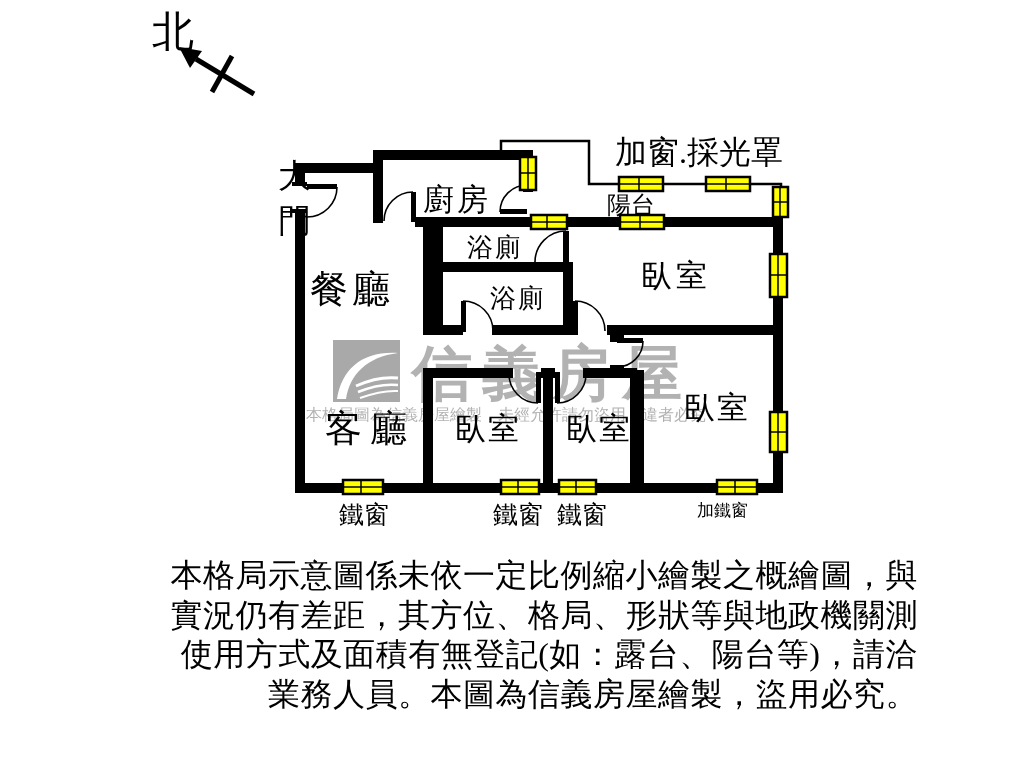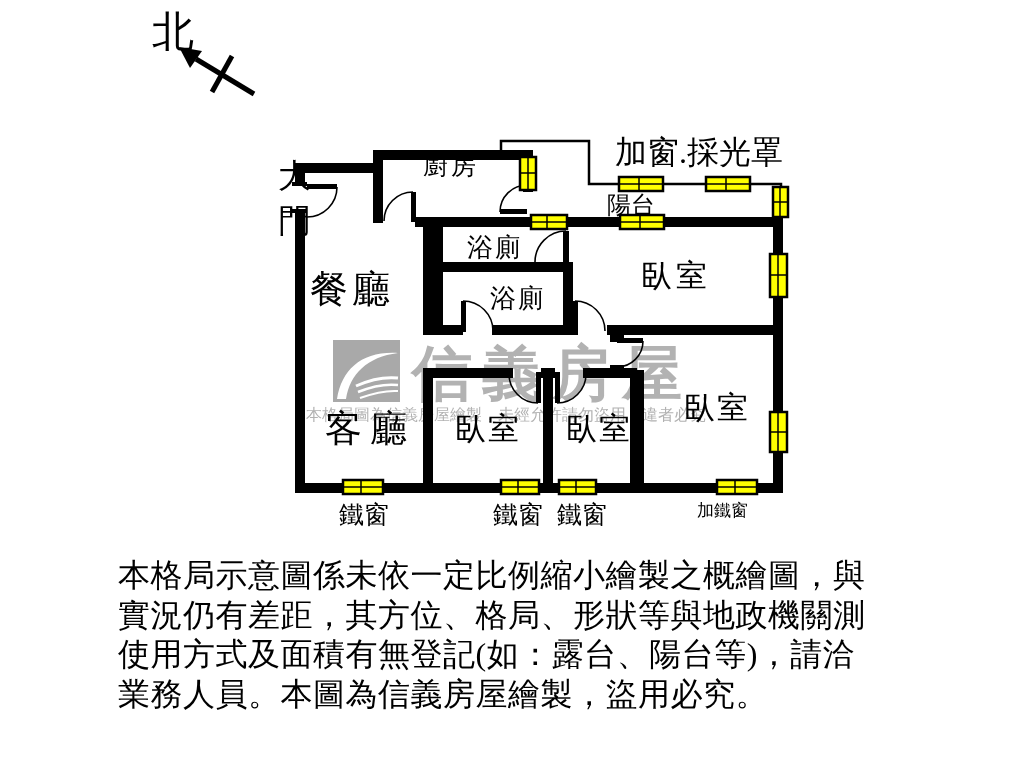--- a/index.html
+++ b/index.html
@@ -5,21 +5,21 @@
   html,body{margin:0;padding:0;background:#fff;}
   #stage{position:relative;width:1024px;height:768px;background:#fff;overflow:hidden;
          font-family:"Liberation Serif","DejaVu Serif",serif;}
   .lbl{position:absolute;color:#000;white-space:nowrap;line-height:1.05;
        font-family:"Liberation Serif","DejaVu Serif",serif;}
   .vert{white-space:normal;word-break:break-all;margin-left:34px;}
   .wm{position:absolute;color:#b2b2b2;font-family:"Liberation Serif","DejaVu Serif",serif;}
   #plan-svg{position:absolute;left:0;top:0;}
   #disclaimer{position:absolute;left:118px;top:556px;width:800px;color:#000;
               font-size:32px;line-height:39.7px;letter-spacing:0.5px;
-              font-family:"Liberation Serif","DejaVu Serif",serif;}
+              font-family:"Liberation Serif","DejaVu Serif",serif;text-align:right;}
 </style>
 </head>
 <body>
 
 <div id="stage">
 
   <div class="wm" style="left:412px;top:334px;font-size:60px;font-weight:600;letter-spacing:10px;white-space:nowrap;">信義房屋</div>
   <div class="wm" style="left:306px;top:405px;font-size:16px;letter-spacing:0px;white-space:nowrap;">本格局圖為信義房屋繪製，未經允許請勿盜用，違者必究</div>
 
   <svg id="plan-svg" width="1024" height="556" viewBox="0 0 1024 556">
@@ -155,21 +155,21 @@
           <line x1="778" y1="412" x2="778" y2="452" stroke-width="1.5"></line>
           <line x1="770" y1="432" x2="787" y2="432" stroke-width="1.5"></line>
         </g>
     </g>
   </svg>
 
   <div class="lbl" style="left:152px;top:10px;font-size:42px;">北</div>
 
   <div class="lbl vert" style="left:244px;top:154px;width:36px;font-size:33px;line-height:45px;">大門</div>
 
-  <div class="lbl" style="left:423px;top:153px;font-size:25px;letter-spacing:3px;">廚房</div>
+  <div class="lbl" style="left:423px;top:184px;font-size:31px;letter-spacing:3px;">廚房</div>
 
   <div class="lbl" style="left:310px;top:270px;font-size:38px;letter-spacing:4px;">餐廳</div>
 
   <div class="lbl" style="left:467px;top:234px;font-size:26px;letter-spacing:2px;">浴廁</div>
 
   <div class="lbl" style="left:490px;top:285px;font-size:26px;letter-spacing:2px;">浴廁</div>
 
   <div class="lbl" style="left:641px;top:260px;font-size:31px;letter-spacing:4px;">臥室</div>
 
   <div class="lbl" style="left:455px;top:413px;font-size:31px;letter-spacing:2px;">臥室</div>

